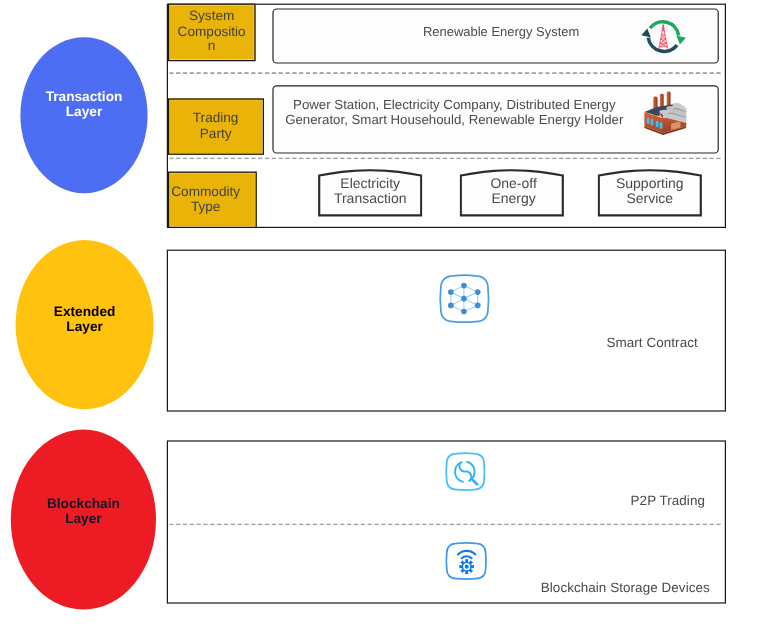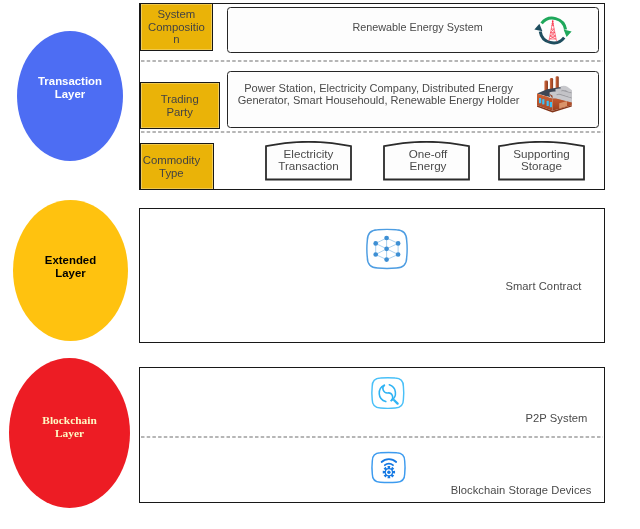--- a/index.html
+++ b/index.html
@@ -32,21 +32,21 @@
                font-size:11.65px;line-height:11.8px;color:#4a4a4a;}
 
   .icon-node{position:absolute;}
   .cap{position:absolute;text-align:right;font-size:11.2px;line-height:13.6px;color:#4a4a4a;letter-spacing:0.06px;}
 
   
   #el-transaction{left:17px;top:31px;width:106px;height:130px;background:#4D6DF3;color:#fff;}
   #el-transaction > div{top:44px;}
   #el-extended{left:13px;top:200px;width:115px;height:141px;background:#FFC20F;color:#000;}
   #el-extended > div{top:54px;text-align:center;}
-  #el-blockchain{left:9px;top:358px;width:121px;height:150px;background:#ED1C24;color:#fef9c3;font-family:Liberation Serif, serif;}
+  #el-blockchain{left:9px;top:358px;width:121px;height:150px;background:#ED1C24;color:#0f172a;}
   #el-blockchain > div{top:56px;}
 
   #panel-transaction{left:138.8px;top:2.6px;width:465.8px;height:187.8px;}
   #panel-extended{left:138.8px;top:208.2px;width:465.8px;height:135.2px;}
   #panel-blockchain{left:138.8px;top:366.8px;width:465.8px;height:136px;}
 
   #cat-system{left:139.7px;top:2.8px;width:73.4px;height:47.8px;}
   #cat-trading{left:139.7px;top:82px;width:80px;height:47px;}
   #cat-commodity{left:139.7px;top:143.4px;width:74.4px;height:46.6px;padding-right:11px;}
 
@@ -238,21 +238,21 @@
       <span>One-off</span><br>
       <span>Energy</span>
     </div>
   </div>
   <div class="arch" id="card-2">
     <svg class="archshape" viewBox="0 0 87 40" width="87" height="40">
       <path d="M1.0 38.5 L1.0 5.2 Q10 3.6 20 2.2 Q43.5 -0.6 67 2.2 Q77 3.6 86.0 5.2 L86.0 38.5 Z" fill="#fdfdfd" stroke="#2b2b2b" stroke-width="1.8"></path>
     </svg>
     <div class="label">
       <span>Supporting</span><br>
-      <span>Storage</span>
+      <span>Service</span>
     </div>
   </div>
 
   <div class="outer" id="panel-extended"></div>
   <div class="icon-node" id="icon-contract">
     <svg viewBox="0 0 46 44" width="46" height="44">
       <path d="M3.3 13.6 Q3.3 3.2 13.6 2.8 Q23.0 1.9 32.4 2.8 Q42.7 3.2 42.7 13.6
                Q43.6 21.9 42.7 30.2 Q42.7 40.6 32.4 41.0 Q23.0 41.9 13.6 41.0
                Q3.3 40.6 3.3 30.2 Q2.4 21.9 3.3 13.6 Z" fill="none" stroke="#4D9DE2" stroke-width="1.45" stroke-linejoin="round"></path>
       <g stroke="#9CC9EC" stroke-width="0.85" fill="none">
@@ -289,21 +289,21 @@
       <g fill="none" stroke="#2FB3F4" stroke-width="1.55" stroke-linecap="round">
         <path d="M14.4 9.2 A8.7 8.7 0 0 0 15.8 25.6"></path>
         <path d="M19.3 8.8 A8.7 8.7 0 0 1 21.2 24.6"></path>
 
         <path d="M14.4 9.2 A4.4 4.4 0 0 0 17.8 16.9 A4.4 4.4 0 0 1 21.2 24.6"></path>
       </g>
 
       <path d="M24.2 24.2 L27.6 27.6" stroke="#2FB3F4" stroke-width="2.3" stroke-linecap="round"></path>
     </svg>
   </div>
-  <div class="cap" id="cap-p2p">P2P System</div>
+  <div class="cap" id="cap-p2p">P2P Trading</div>
   <div class="icon-node" id="icon-storage">
     <svg viewBox="0 0 37 34" width="37" height="34">
       <path d="M2.3 10.0 Q2.3 2.1 10.2 1.8 Q18.5 1.1 26.8 1.8 Q34.7 2.1 34.7 10.0
                Q35.4 16.5 34.7 23.0 Q34.7 30.9 26.8 31.2 Q18.5 31.9 10.2 31.2
                Q2.3 30.9 2.3 23.0 Q1.6 16.5 2.3 10.0 Z" fill="none" stroke="#3D9BEF" stroke-width="1.45" stroke-linejoin="round"></path>
       <g fill="none" stroke="#1579E3" stroke-width="1.75" stroke-linecap="round">
         <path d="M11.6 11.0 A10.6 10.6 0 0 1 26.2 11.0"></path>
         <path d="M14.8 14.2 A6.0 6.0 0 0 1 23.0 14.2"></path>
       </g>
       <path d="M17.48 15.06 L20.32 15.06 L19.98 17.04 L21.08 17.49 L22.24 15.86 L24.24 17.86 L22.61 19.02 L23.06 20.12 L25.04 19.78 L25.04 22.62 L23.06 22.28 L22.61 23.38 L24.24 24.54 L22.24 26.54 L21.08 24.91 L19.98 25.36 L20.32 27.34 L17.48 27.34 L17.82 25.36 L16.72 24.91 L15.56 26.54 L13.56 24.54 L15.19 23.38 L14.74 22.28 L12.76 22.62 L12.76 19.78 L14.74 20.12 L15.19 19.02 L13.56 17.86 L15.56 15.86 L16.72 17.49 L17.82 17.04 Z" fill="#1579E3"></path>

